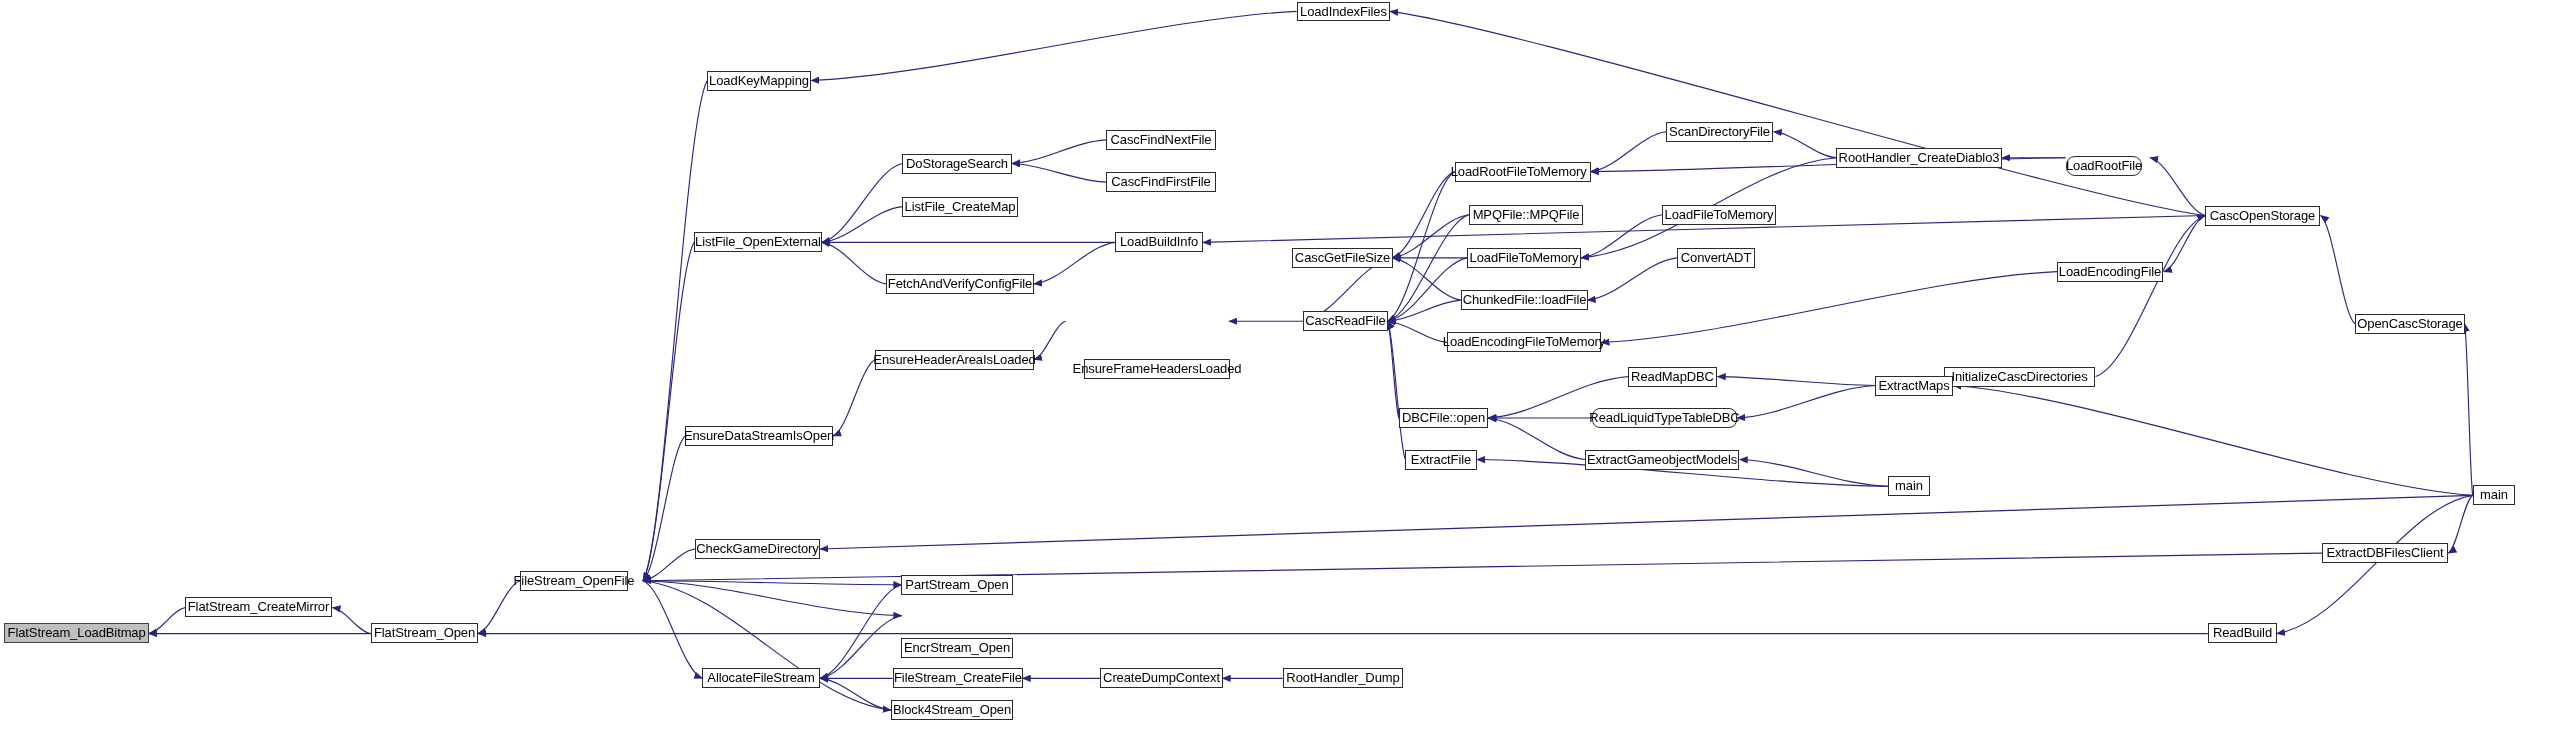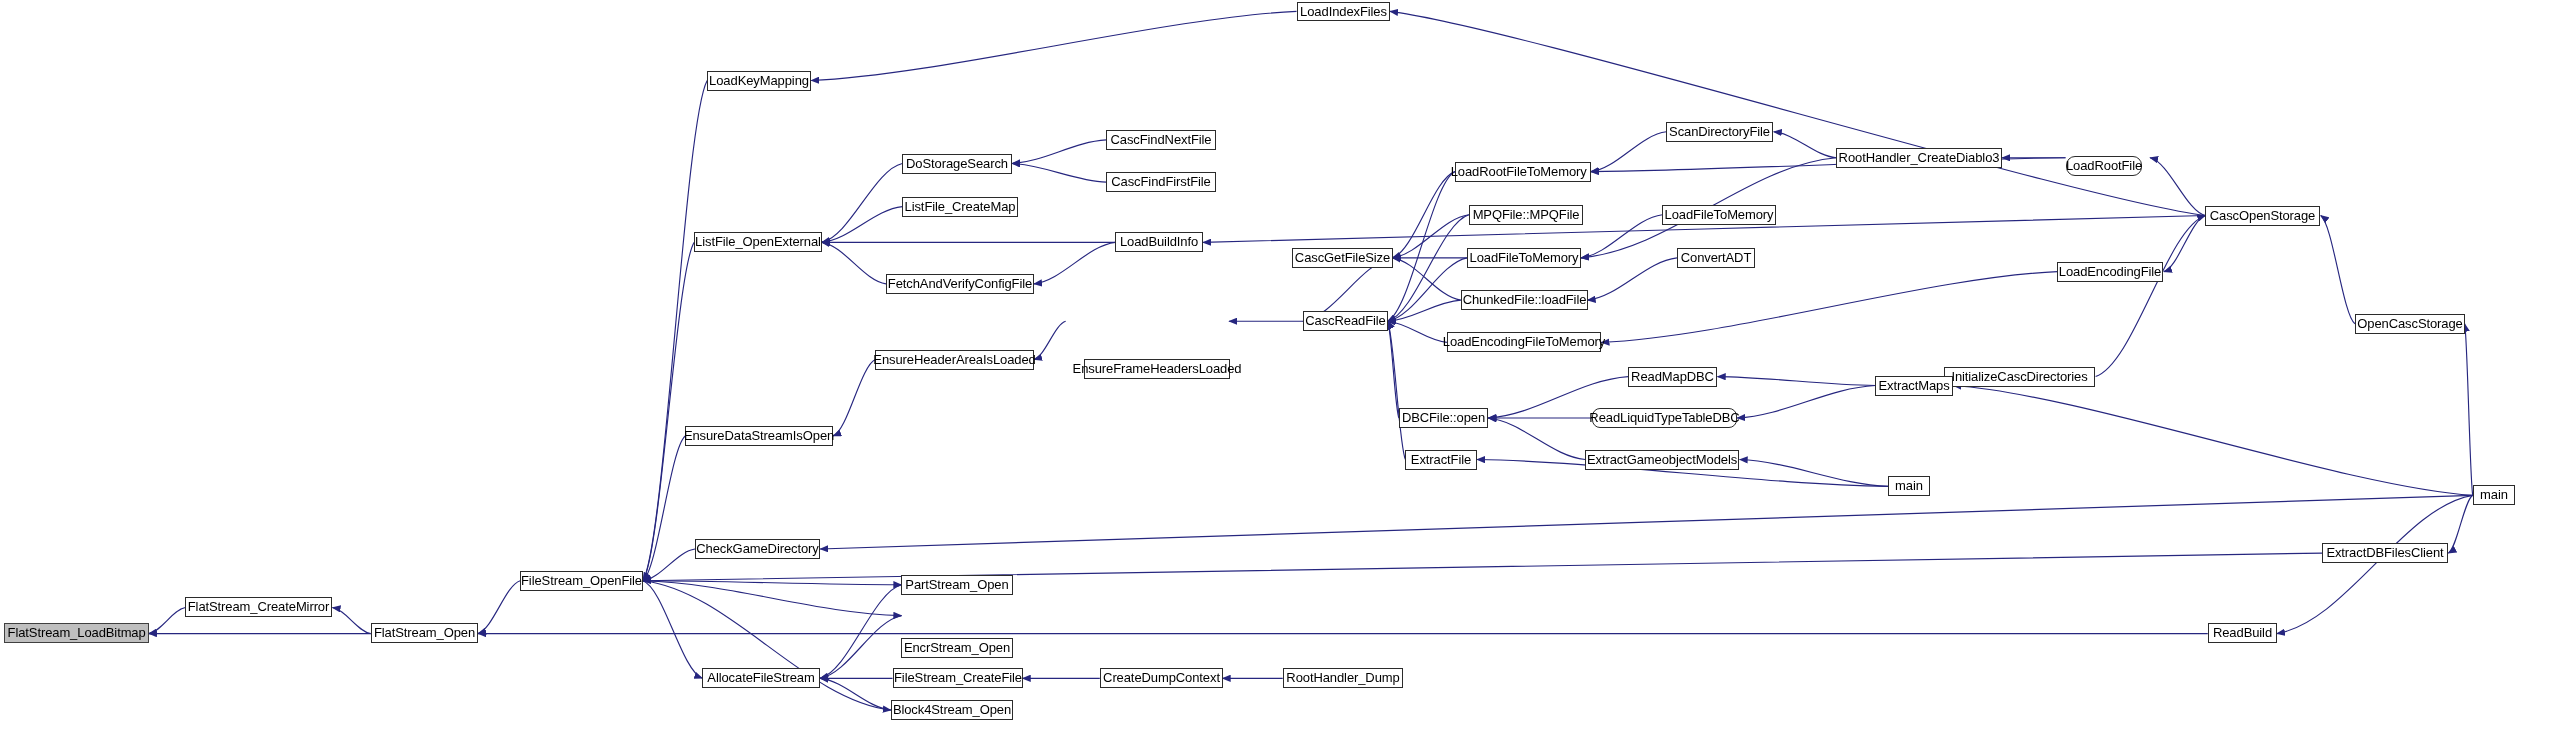--- a/index.html
+++ b/index.html
@@ -135,21 +135,21 @@
 
 <div class="node highlight" style="left: 4.1px; top: 623px; width: 145px; height: 19.5px;">
       <span class="lbl">FlatStream_LoadBitmap</span>
     </div>
     <div class="node" style="left: 185px; top: 597px; width: 147px; height: 19.5px;">
       <span class="lbl">FlatStream_CreateMirror</span>
     </div>
     <div class="node" style="left: 371px; top: 623px; width: 107px; height: 19.5px;">
       <span class="lbl">FlatStream_Open</span>
     </div>
-    <div class="node" style="left: 520px; top: 571px; width: 123px; height: 19.5px;">
+    <div class="node" style="left: 520px; top: 571px; width: 108px; height: 19.5px;">
       <span class="lbl">FileStream_OpenFile</span>
     </div>
     <div class="node" style="left: 695px; top: 539px; width: 125px; height: 19.5px;">
       <span class="lbl">CheckGameDirectory</span>
     </div>
     <div class="node" style="left: 901px; top: 575px; width: 112px; height: 19.5px;">
       <span class="lbl">PartStream_Open</span>
     </div>
     <div class="node" style="left: 901px; top: 606px; width: 112px; height: 19.5px; margin-top: 32px;">
       <span class="lbl">EncrStream_Open</span>

